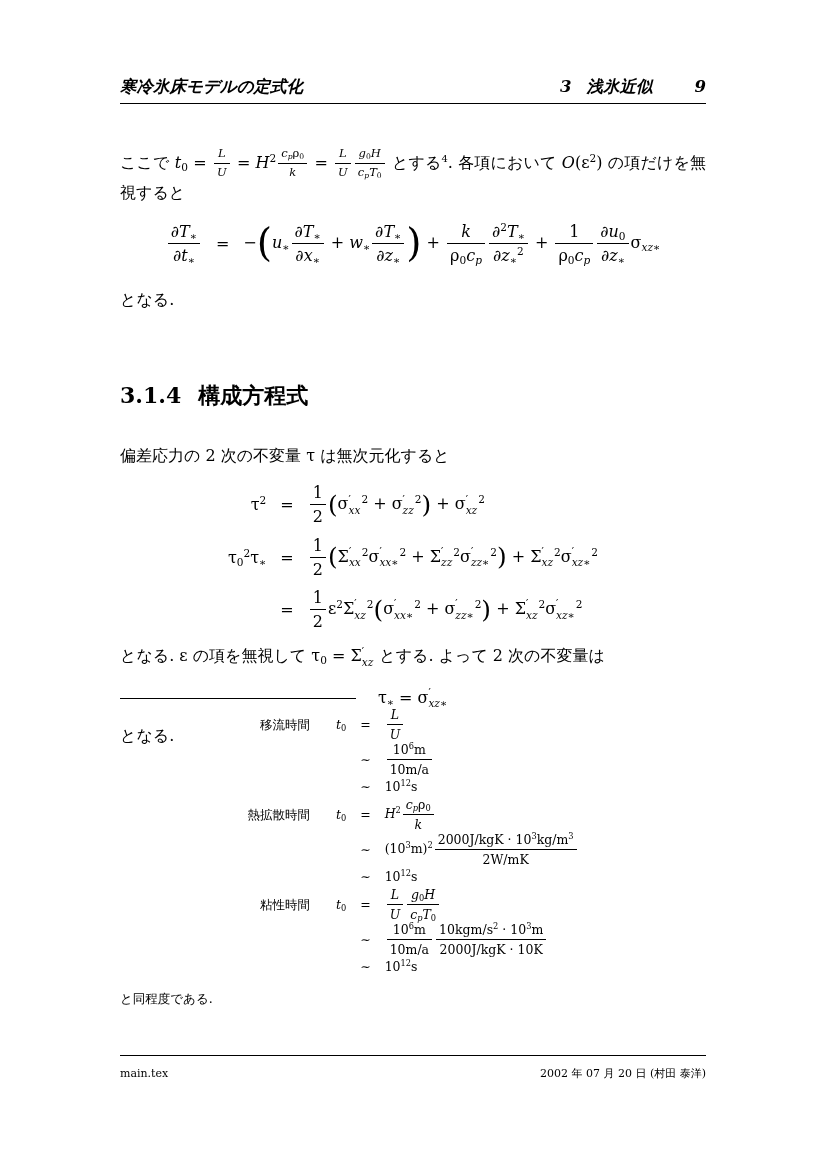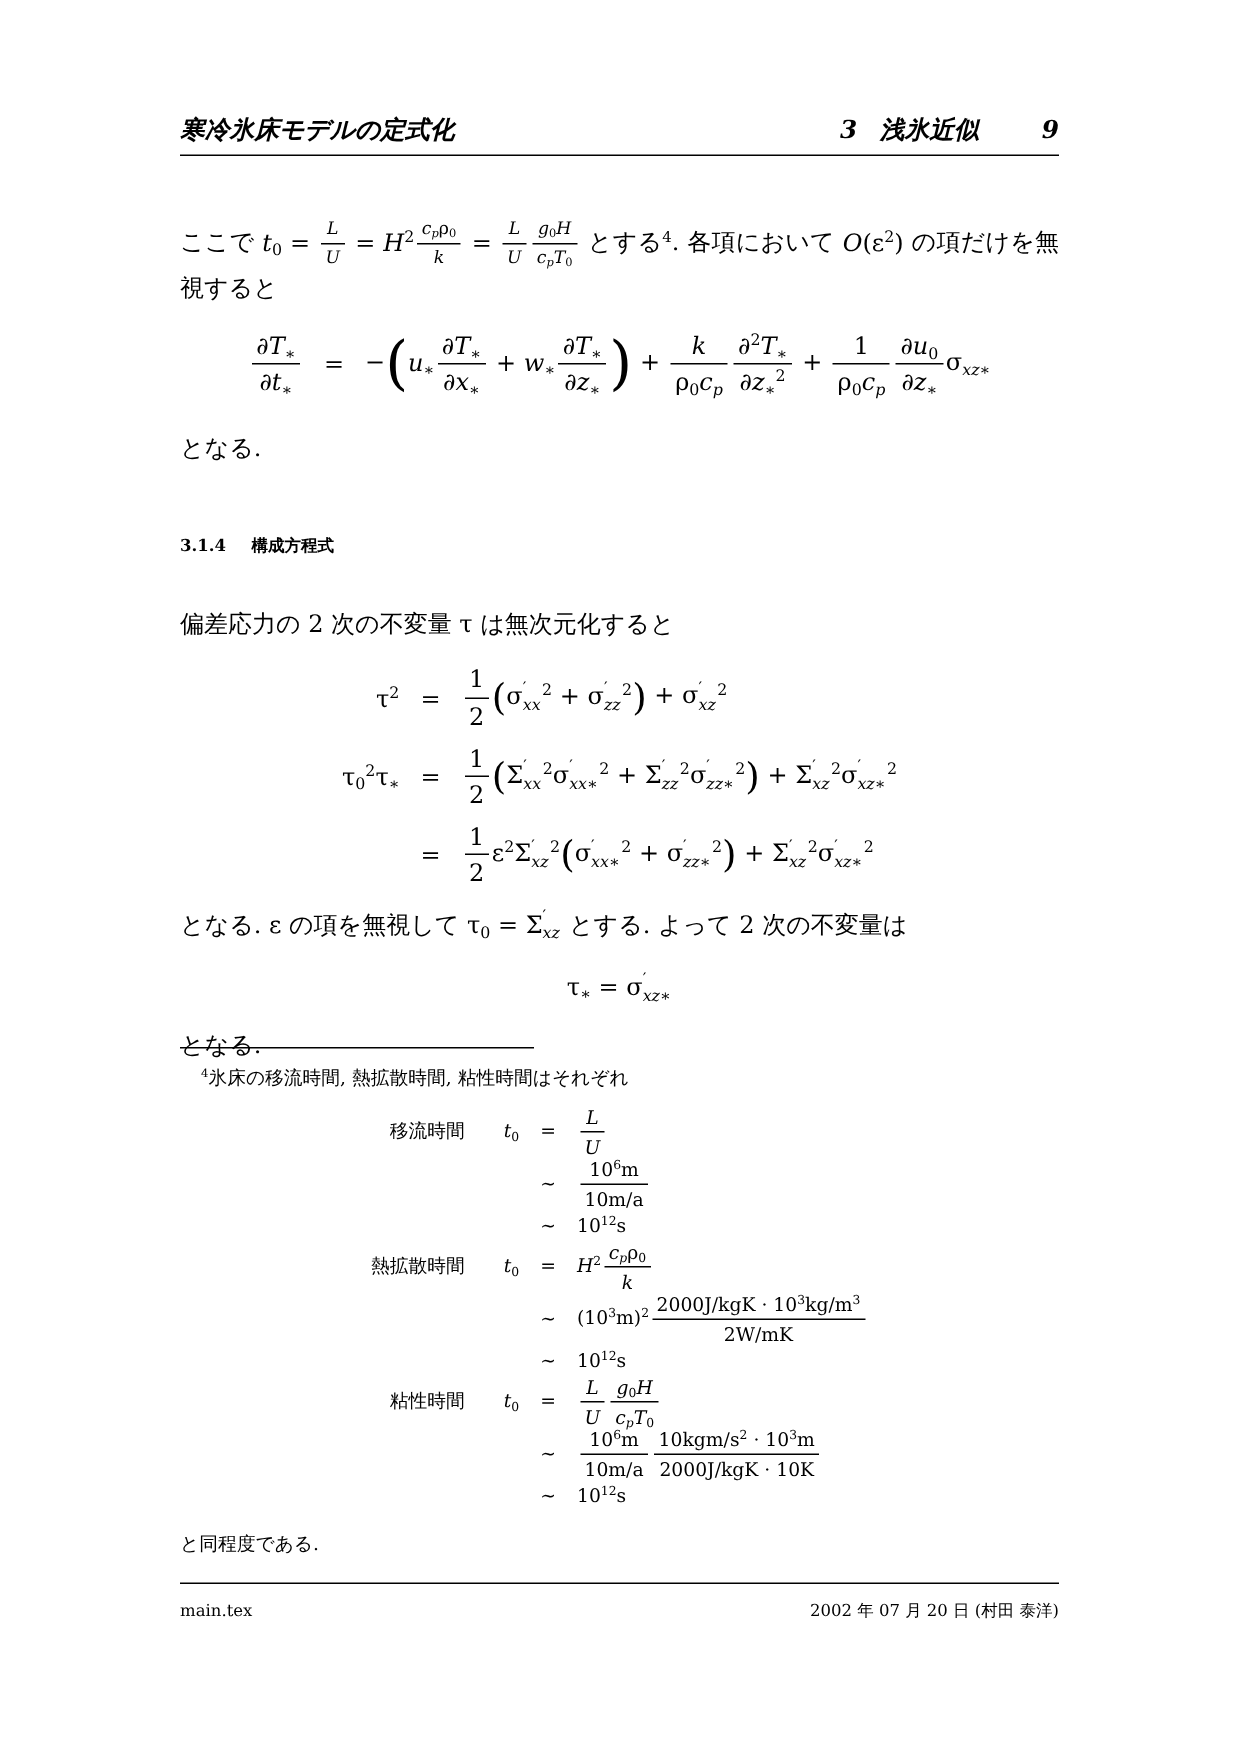--- a/index.html
+++ b/index.html
@@ -12,21 +12,21 @@
        font-family:"DejaVu Sans","Liberation Sans",sans-serif;font-weight:bold;font-size:16.5px;font-style:italic;}
   .hdr-right{display:inline-flex;align-items:baseline;}
   .hdr-secno{margin-right:15px;font-family:"DejaVu Serif","Liberation Serif",serif;}
   .hdr-page{margin-left:42px;font-family:"DejaVu Serif","Liberation Serif",serif;}
   .hdr-rule{height:0;border-bottom:1.6px solid #000;margin-top:5px;}
 
   
   .para{font-size:16px;line-height:26px;margin:0;text-align:justify;}
   .p1{margin-top:42px;}
   .tonaru1{margin-top:22px;}
-  .sec{margin:44px 0 0 0;font-size:11px;font-weight:bold;}
+  .sec{margin:68px 0 0 0;font-size:22px;font-weight:bold;}
   .sec .secno{font-family:"DejaVu Serif","Liberation Serif",serif;margin-right:17px;}
   .sec .sectitle{font-family:"DejaVu Sans","Liberation Sans",sans-serif;}
   .p2{margin-top:32px;}
   .p3{margin-top:12px;}
   .tonaru2{margin-top:14px;}
 
   
   .math{font-family:"DejaVu Serif","Liberation Serif",serif;}
   .math i{font-style:italic;}
   .math sup{font-size:66%;vertical-align:0.55em;line-height:0;}
@@ -168,21 +168,20 @@
             <span class="sst">′</span>
             <span class="ssb"><i>xz</i>∗</span>
           </span></span>
     </div>
 
     <p class="para tonaru2">となる.</p>
   </div>
 
   <div class="fn">
     <div class="fn-rule"></div>
-    <p class="fn-intro"><sup class="fnmark">4</sup>氷床の移流時間, 熱拡散時間, 粘性時間はそれぞれ</p>
     <div class="eqgrid grid4 fn-grid">
         <span class="cell cell-lab">移流時間</span>
         <span class="cell cell-v math"><i>t</i><sub>0</sub></span>
         <span class="cell cell-r math">=</span>
         <span class="cell cell-h math"><span class="frac"><span class="num"><i>L</i></span><span class="den"><i>U</i></span></span></span>
         <span class="cell cell-lab"></span>
         <span class="cell cell-v"></span>
         <span class="cell cell-r math">∼</span>
         <span class="cell cell-h math"><span class="frac"><span class="num">10<sup>6</sup><span>m</span></span><span class="den">10<span>m/a</span></span></span></span>
         <span class="cell cell-lab"></span>

